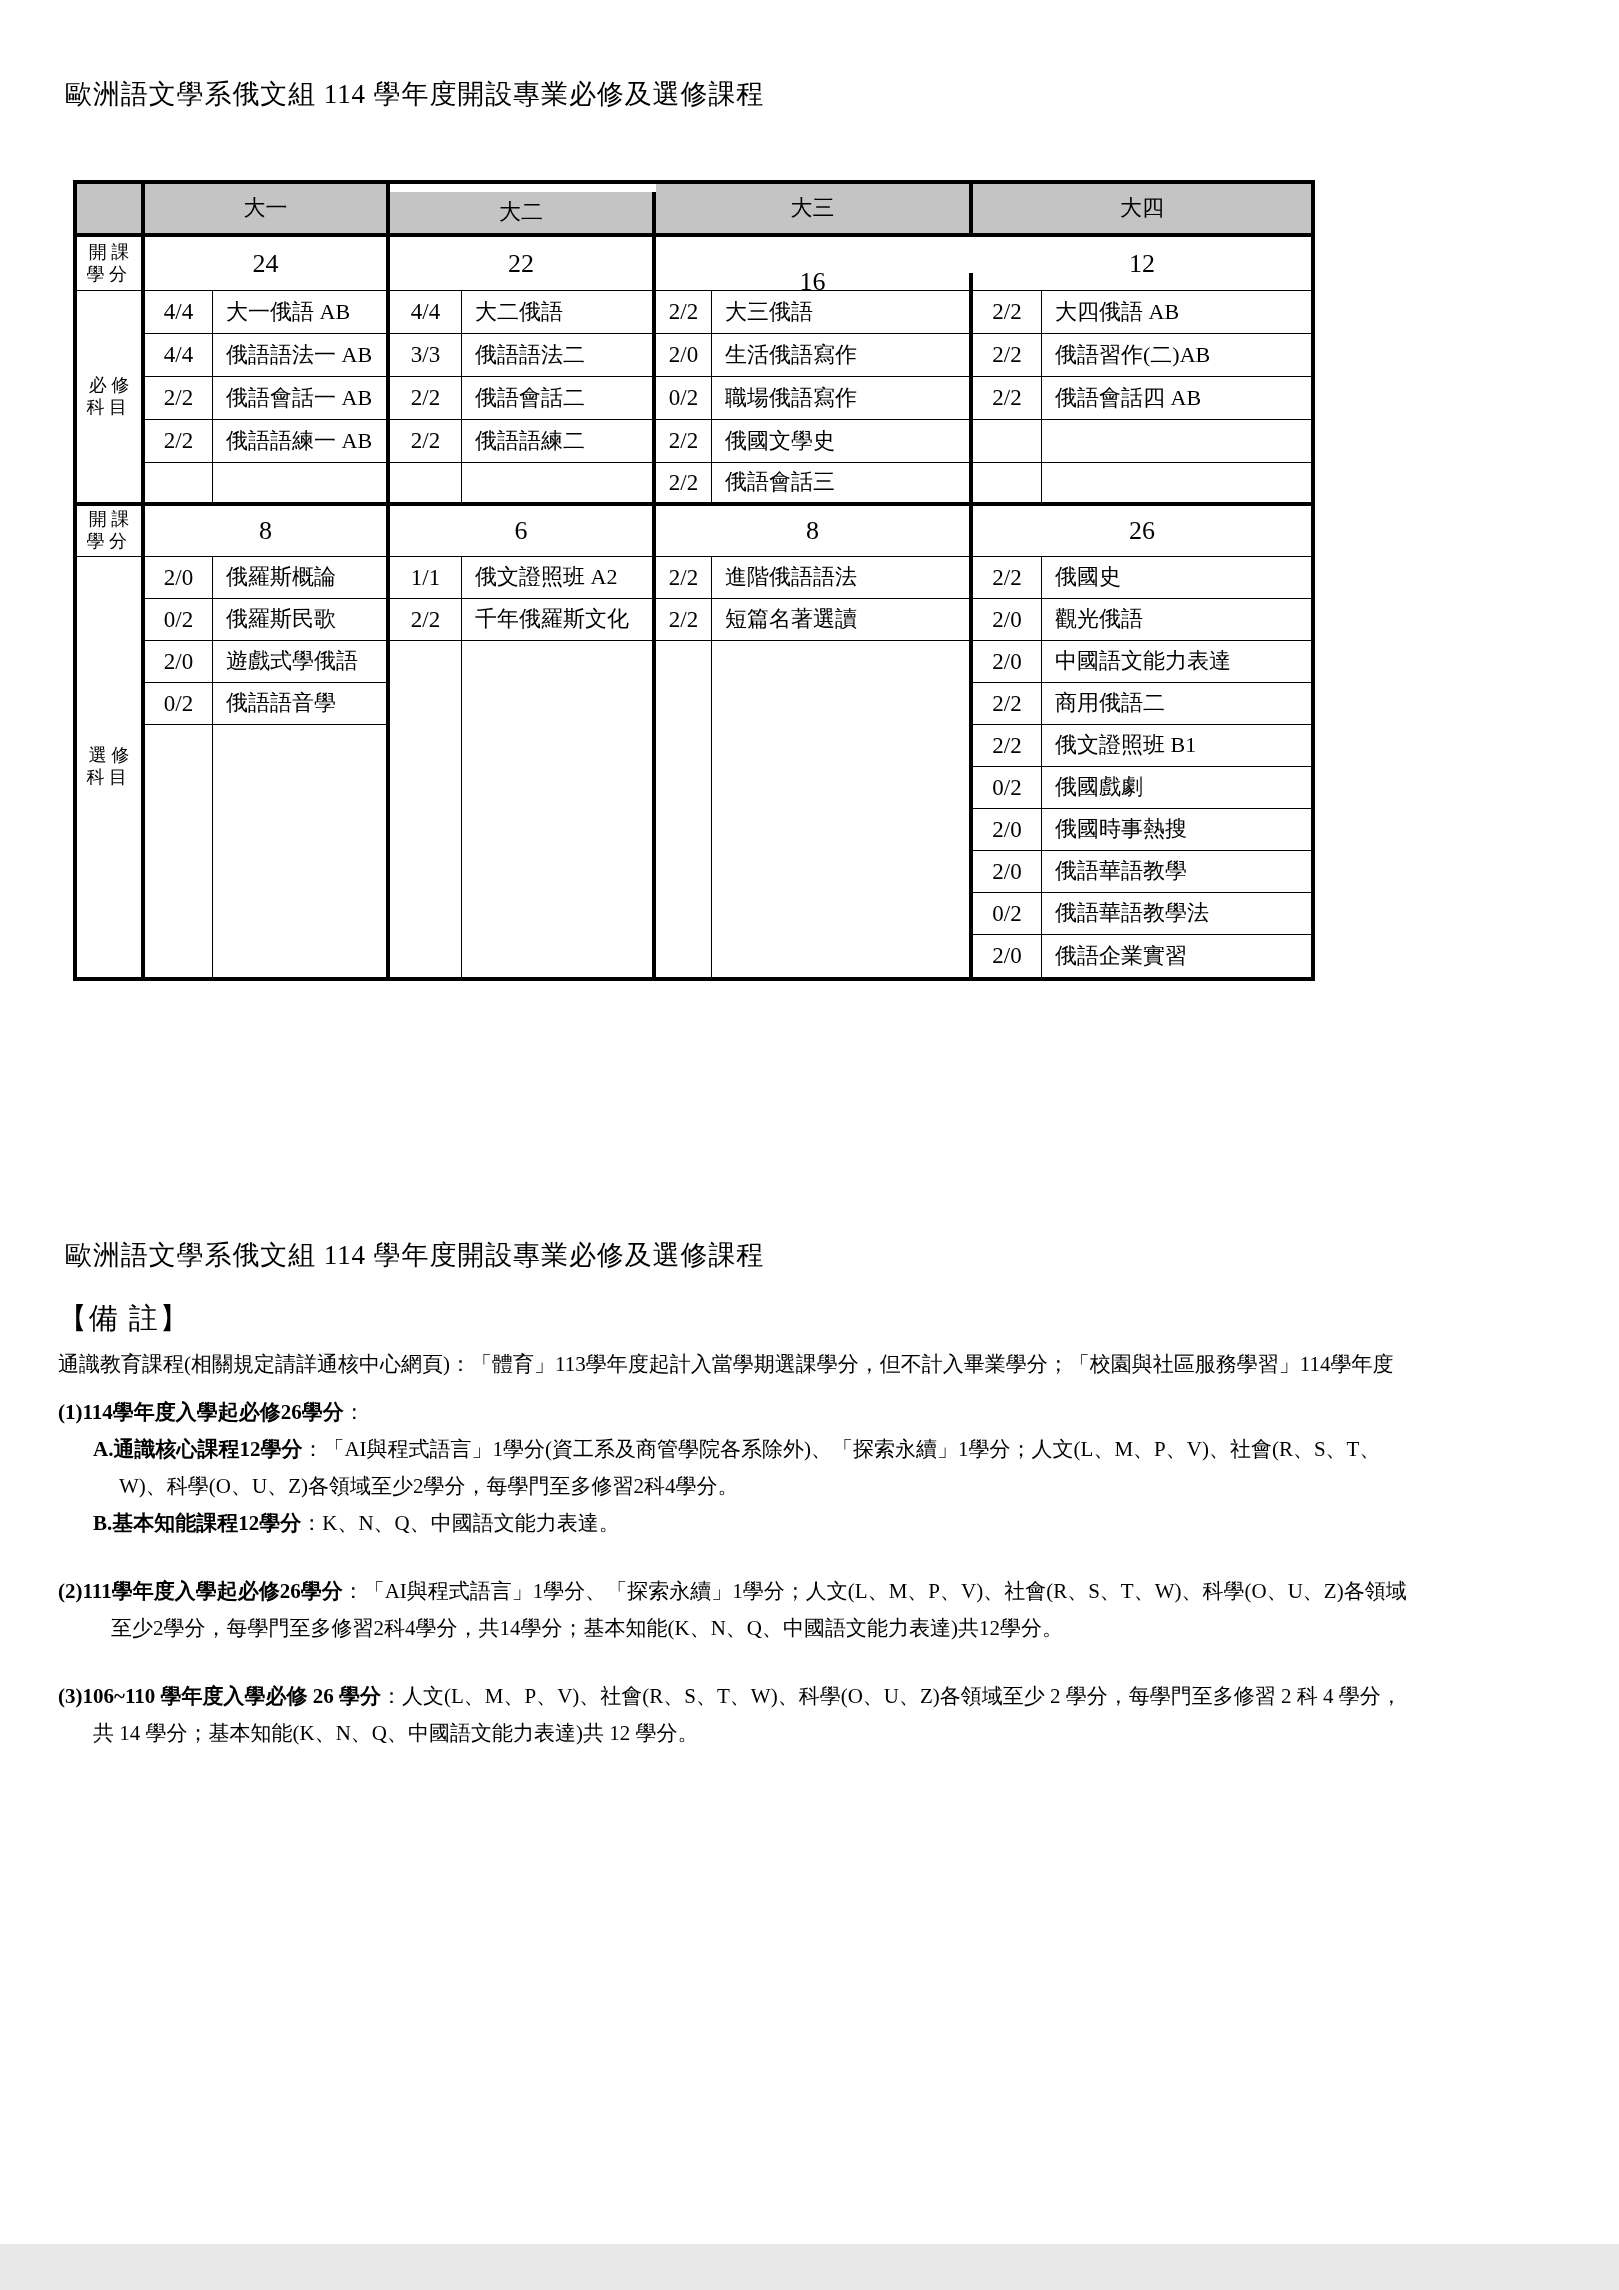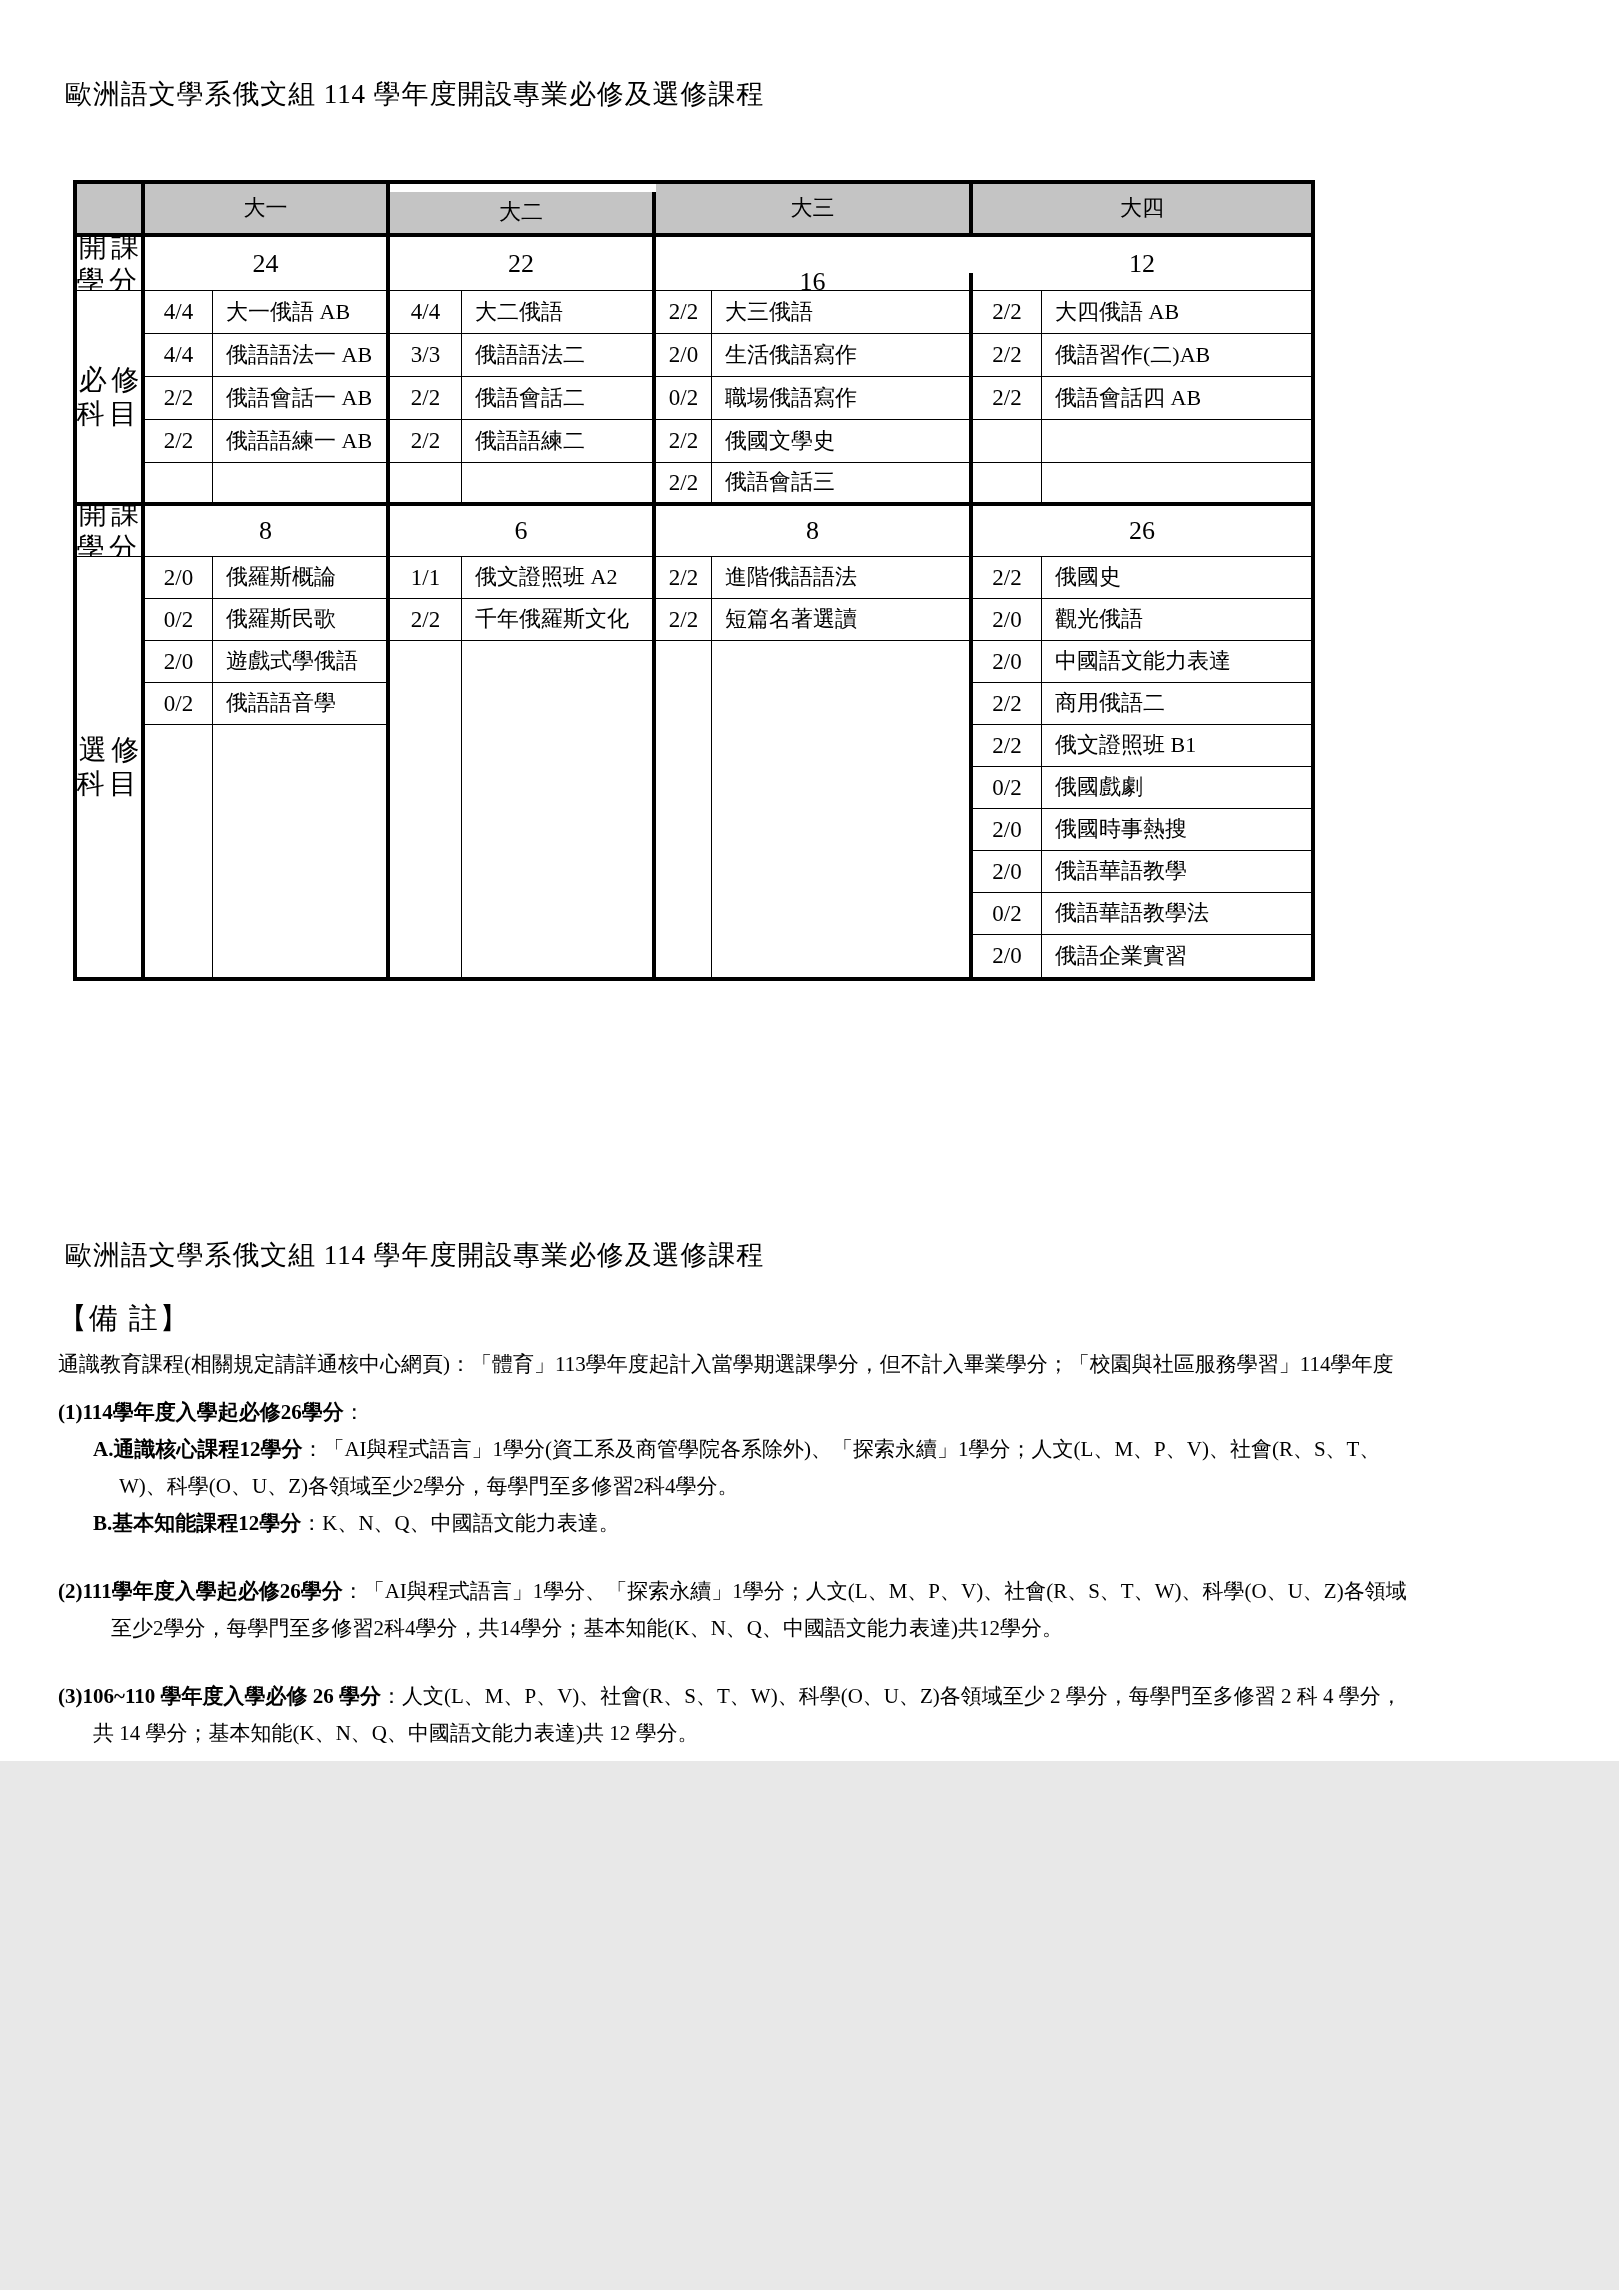--- a/index.html
+++ b/index.html
@@ -1,18 +1,18 @@
 <!DOCTYPE html>
 <html style="font-size:14.8px"><head>
 <meta charset="utf-8">
 <style>
   html,body{margin:0;padding:0;background:#e8e8e8;}
   .page{
     position:relative;
-    width:1620px;height:1761px;
+    width:1620px;height:2244px;
     background:#ffffff;
     font-family:"Liberation Serif","DejaVu Serif",serif;
     color:#000;
     overflow:hidden;
   }
   .doc-title{
     position:absolute;left:65px;
     margin:0;font-size:27px;font-weight:normal;
     letter-spacing:0.9px;white-space:nowrap;
   }
@@ -32,21 +32,21 @@
     box-sizing:border-box;
     border-right:1.8px solid #000;
     border-bottom:1.8px solid #000;
     display:flex;align-items:center;justify-content:center;
     font-size:22px;line-height:1.2;
     overflow:hidden;white-space:nowrap;
   }
   .cell.name{justify-content:flex-start;padding-left:13px;}
   .cell.num{font-size:23px;}
   .cell.big{font-size:26px;}
-  .cell.lbl{font-size:28px;text-align:center;letter-spacing:4.6px;text-indent:4.6px;}
+  .cell.lbl{font-size:18px;text-align:center;letter-spacing:4.6px;text-indent:4.6px;}
   .cell.hdr{background:var(--hdr-bg,#c4c4c4);}
   .cell.thickR{border-right-width:4.6px;}
   .cell.thickB{border-bottom-width:4.6px;}
   .cell.noR{border-right:none;}
   .cell.noB{border-bottom:none;}
 
   
   .remark-header{
     position:absolute;left:58px;top:1299px;
     font-size:29px;letter-spacing:1.8px;

